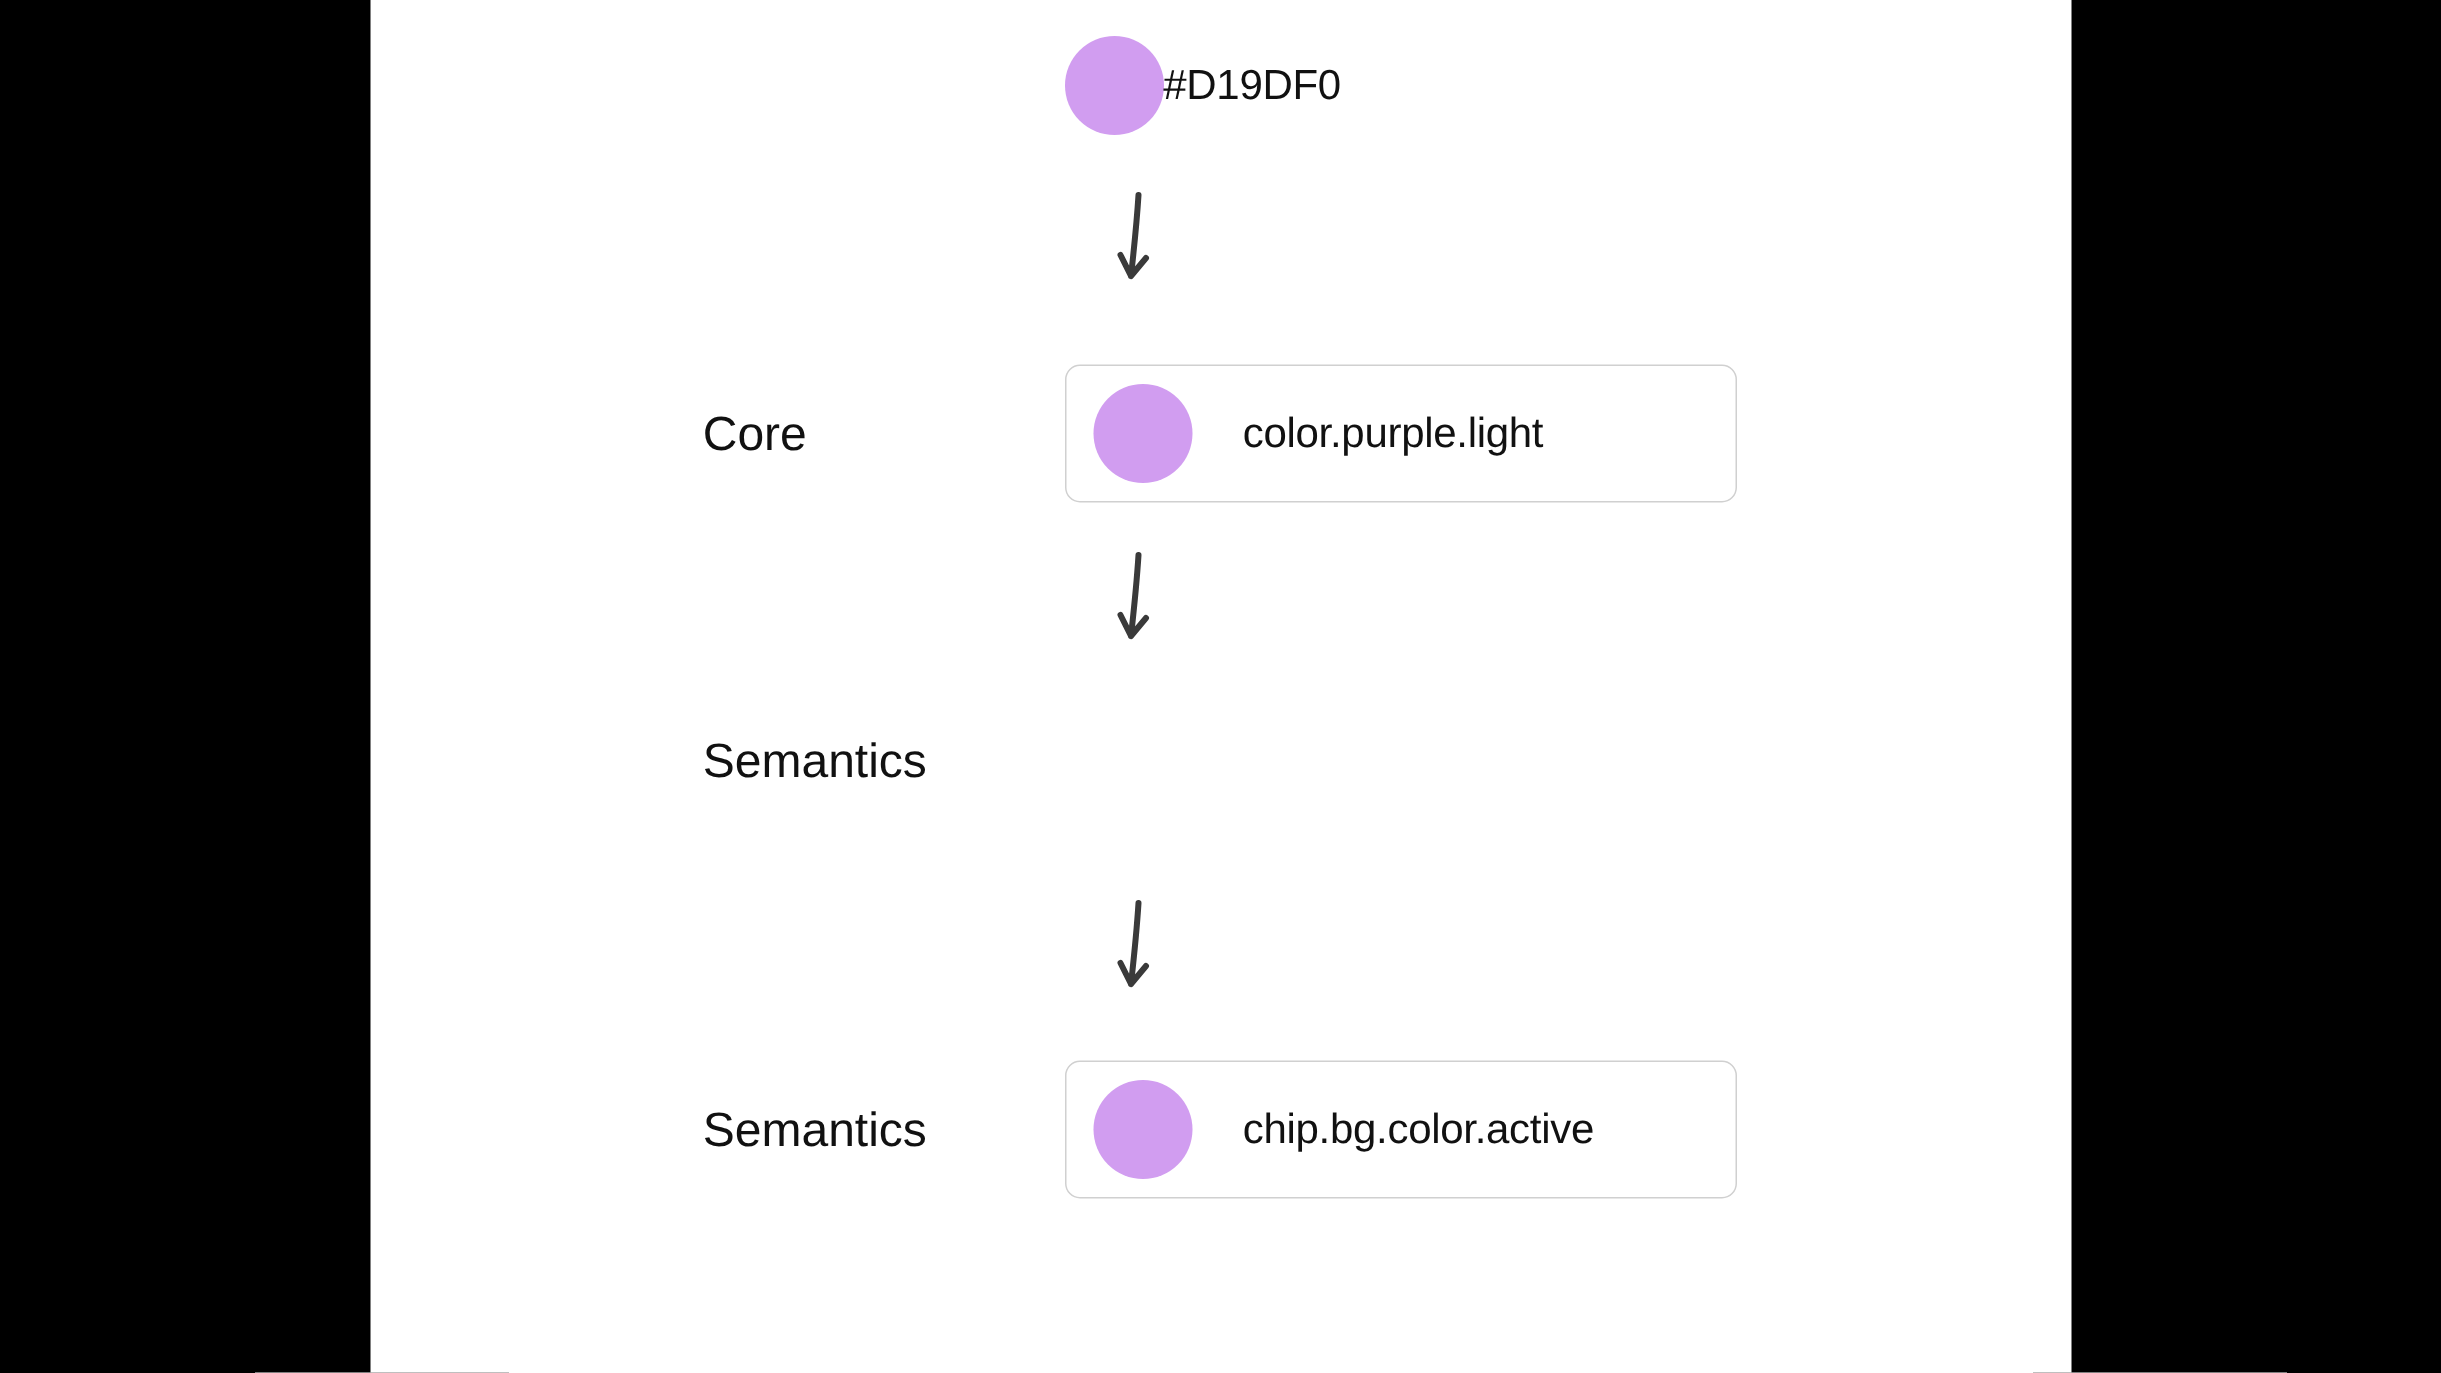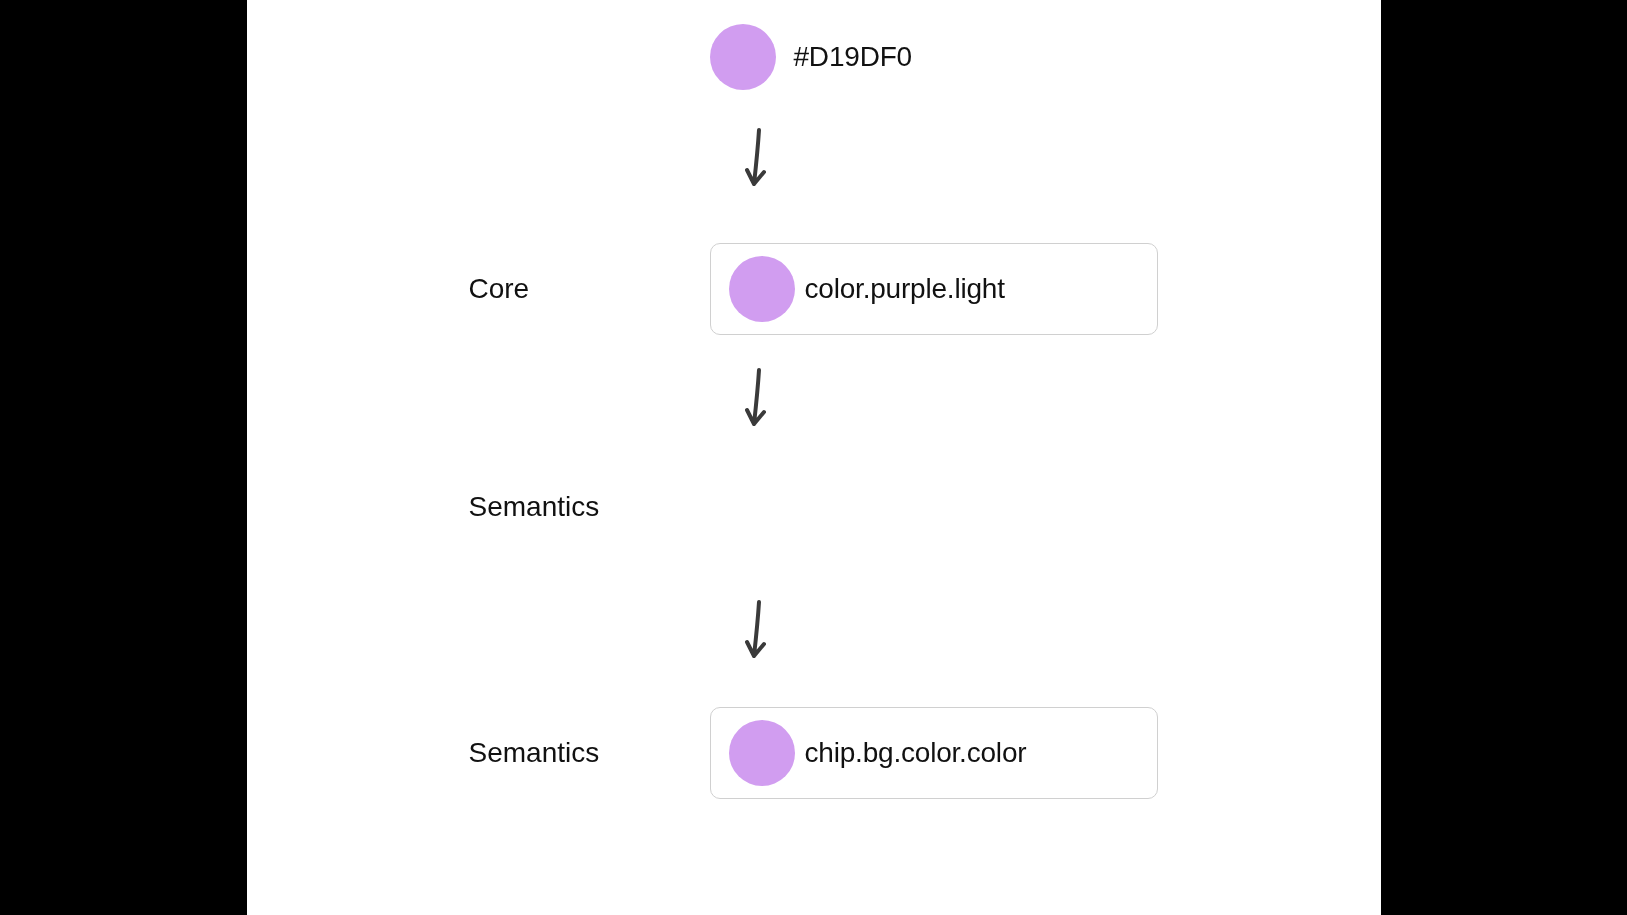--- a/index.html
+++ b/index.html
@@ -30,45 +30,44 @@
       left: 0;
       right: 0;
       display: flex;
       align-items: center;
     }
     
     .label-col {
       position: absolute;
       left: 222px;
       width: 180px;
-      font-size: 28px;
+      font-size: 32px;
       font-weight: 500;
       color: #111;
     }
     
     .token-area {
       position: absolute;
       left: 463px;
     }
     
     .token-pill {
       display: flex;
       align-items: center;
-      gap: 10px;
+      gap: 34px;
       padding: 12px 18px;
       border: 1.5px solid #d0d0d0;
       border-radius: 10px;
       width: 448px;
       background: #fff;
     }
     
     .token-inline {
       display: flex;
       align-items: center;
-      gap: 18px;
       justify-content: space-between;
     }
     
     .swatch {
       width: 66px;
       height: 66px;
       border-radius: 50%;
       flex-shrink: 0;
     }
     
@@ -145,18 +144,18 @@
     <svg class="arrow-svg" viewBox="0 0 36 72">
       <path d="M 20 4 C 19 20, 17 40, 15 58 M 15 58 L 8 44 M 15 58 L 25 46" stroke="#3a3a3a" stroke-width="4" stroke-linecap="round" stroke-linejoin="round" fill="none"></path>
     </svg>
   </div>
 
   <div class="row row-component">
     <div class="label-col">Semantics</div>
     <div class="token-area">
       <div class="token-pill">
         <div class="swatch" style="background-color:#D19DF0"></div>
-        <div class="token-text">chip.bg.color.color</div>
+        <div class="token-text">chip.bg.color.active</div>
       </div>
     </div>
   </div>
 
 </div>
 
 </body></html>

